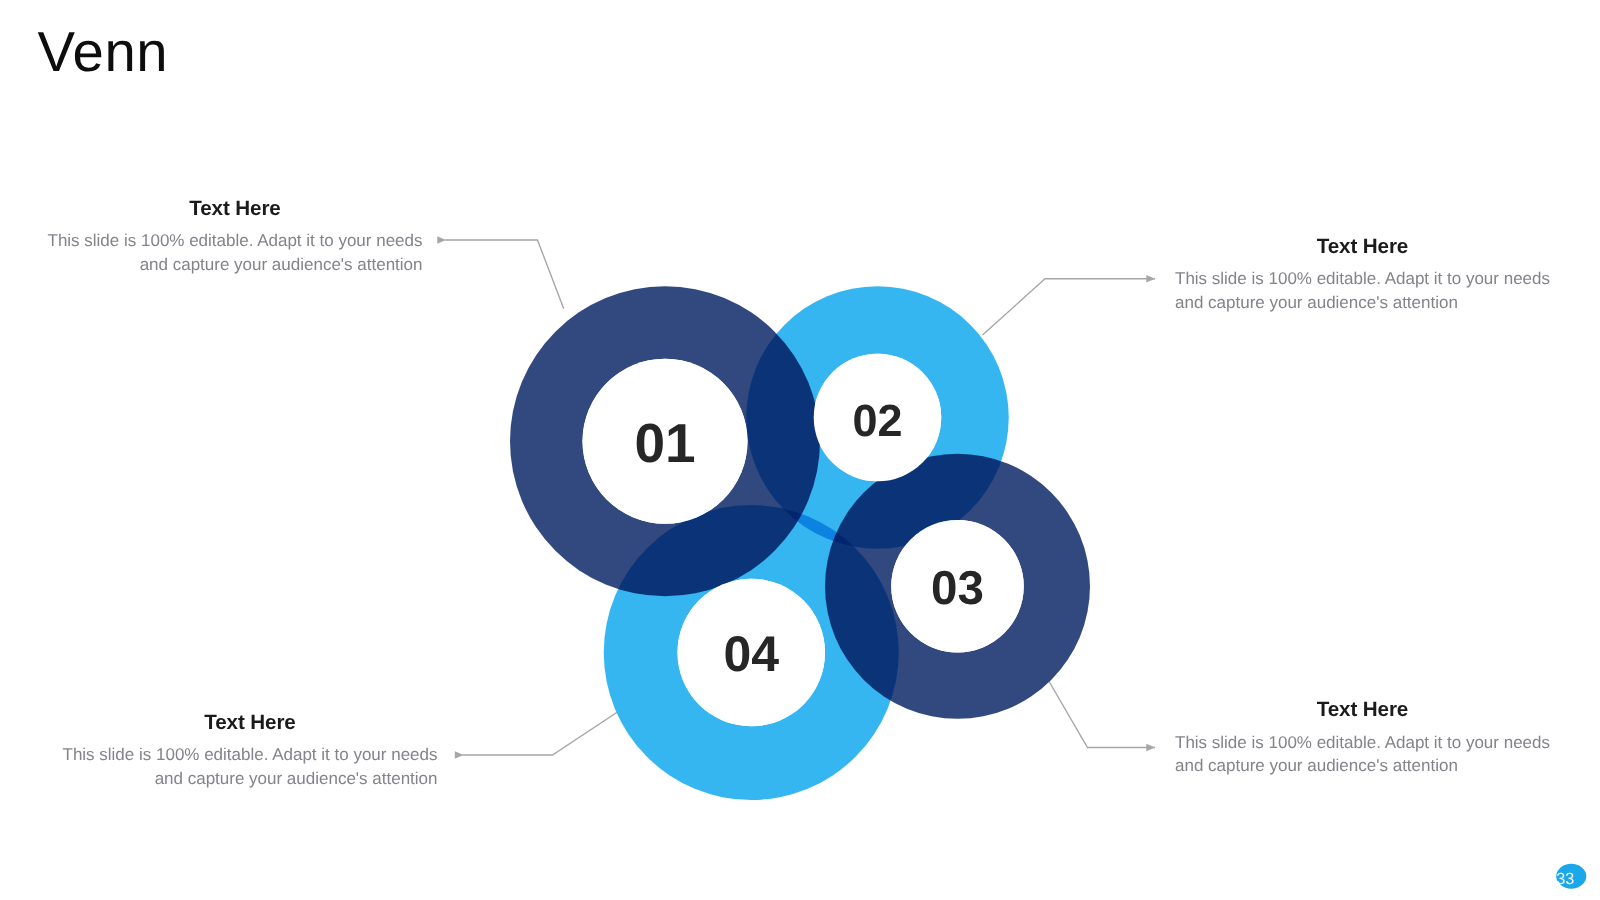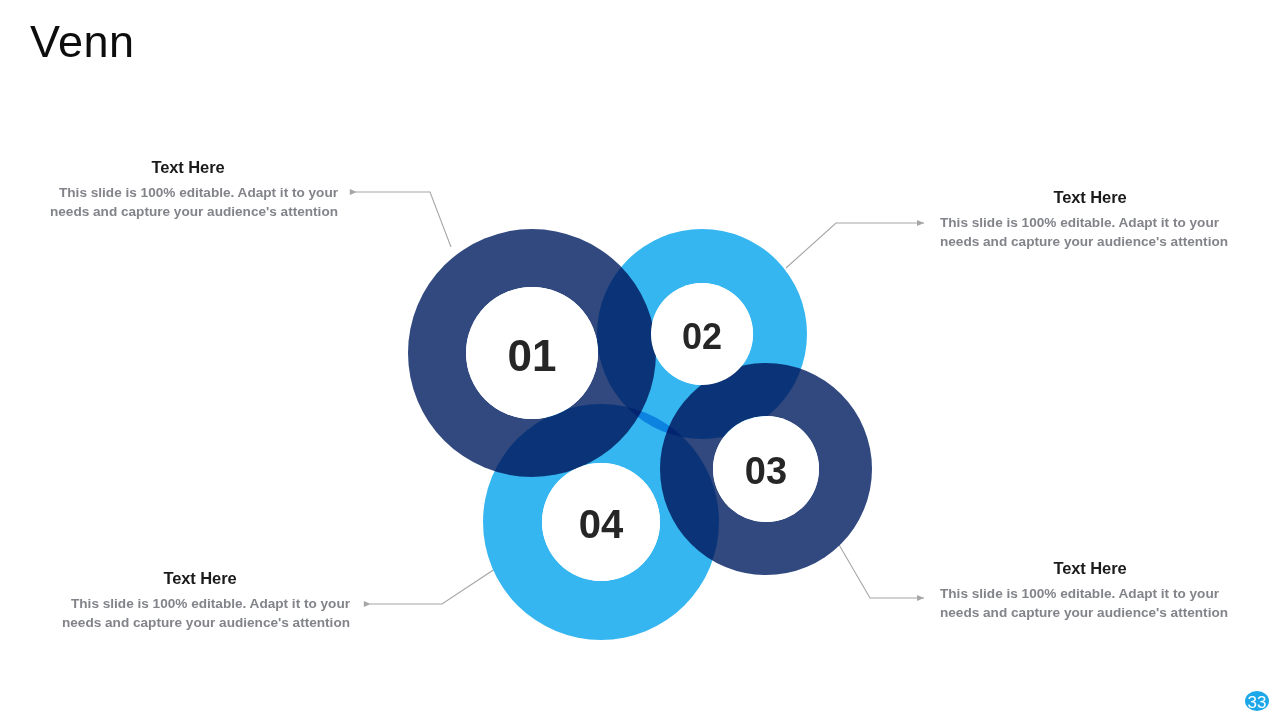--- a/index.html
+++ b/index.html
@@ -47,21 +47,21 @@
     font-size: 16.5px;
     font-weight: bold;
     color: #1b1b1b;
     line-height: 1.25;
     margin: 0 0 5px 0;
     letter-spacing: -0.1px;
     text-align: center;
   }
   .callout .callout-body {
     font-size: 13.6px;
-    font-weight: bold;
+    font-weight: normal;
     color: #82848a;
     line-height: 1.45;
     margin: 0;
   }
   .callout.align-right { text-align: right; }
   .callout.align-left  { text-align: left;  }
 
   #callout-01 { left: 38px;  top: 157px; }
   #callout-02 { left: 940px; top: 187px; }
   #callout-03 { left: 940px; top: 558px; }
@@ -70,23 +70,22 @@
   
   #page-badge {
     position: absolute;
     left: 1245px;
     top: 691px;
     width: 24px;
     height: 20px;
     border-radius: 50%;
     background: #1CA8E8;
     color: #ffffff;
-    font-size: 17px;
+    font-size: 13px;
     line-height: 24px;
-    text-align: center;
     font-weight: normal;
   }
 
   
   .venn-number {
     font-family: "Liberation Sans", sans-serif;
     font-weight: bold;
     fill: #262626;
     text-anchor: middle;
     dominant-baseline: central;

